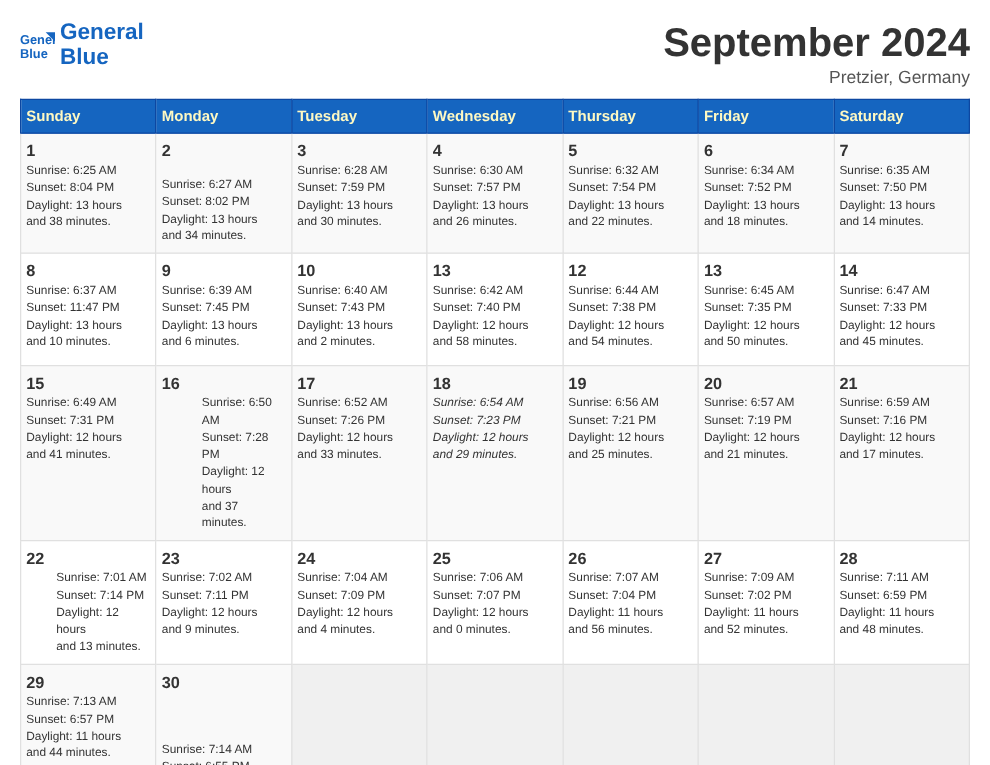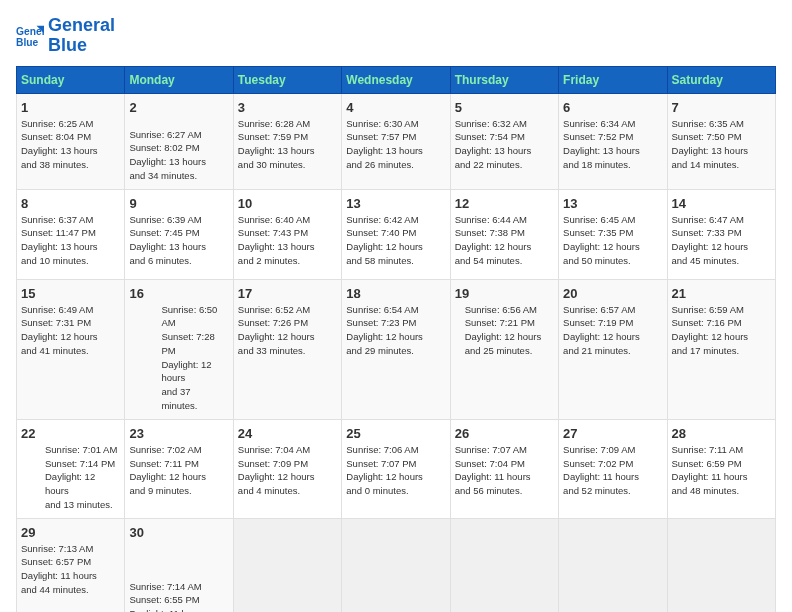--- a/index.html
+++ b/index.html
@@ -42,21 +42,21 @@
       font-size: 14px;
       color: #555;
     }
     table {
       width: 100%;
       border-collapse: collapse;
       table-layout: fixed;
     }
     thead th {
       background-color: #1565c0;
-      color: #86efac;
+      color: #fef9c3;
       font-size: 12px;
       font-weight: bold;
       padding: 6px 4px;
       text-align: left;
       border: 1px solid #0d47a1;
     }
     tbody tr {
       border-bottom: 1px solid #ddd;
     }
     tbody td {
@@ -95,20 +95,24 @@
       <text x="0" y="14" font-size="11" font-weight="bold" fill="#1565c0">General</text>
       <text x="0" y="26" font-size="11" font-weight="bold" fill="#1565c0">Blue</text>
       <polygon points="22,4 30,4 30,12" fill="#1565c0"></polygon>
     </svg>
     <div>
       <div class="logo-text">
         <span>General</span><br><span>Blue</span>
       </div>
     </div>
   </div>
+  <div class="title-block">
+    <div class="month-title">September 2024</div>
+    <div class="subtitle">Pretzier, Germany</div>
+  </div>
 </div>
 
 <table>
   <thead>
     <tr id="header-row">
         <th>Sunday</th>
         <th>Monday</th>
         <th>Tuesday</th>
         <th>Wednesday</th>
         <th>Thursday</th>
@@ -236,28 +240,28 @@
         </td>
         <td>
           <span class="day-num">17</span>
           <div class="day-info" style="white-space: pre-line;">Sunrise: 6:52 AM
 Sunset: 7:26 PM
 Daylight: 12 hours
 and 33 minutes.</div>
         </td>
         <td>
           <span class="day-num">18</span>
-          <div class="day-info" style="white-space: pre-line;">Sunrise: 6:54 AM
+          <div class="day-info" style="white-space: pre-line; font-style: italic;">Sunrise: 6:54 AM
 Sunset: 7:23 PM
 Daylight: 12 hours
 and 29 minutes.</div>
         </td>
         <td>
           <span class="day-num">19</span>
-          <div class="day-info" style="white-space: pre-line; margin-left: 10px;">Sunrise: 6:56 AM
+          <div class="day-info" style="white-space: pre-line;">Sunrise: 6:56 AM
 Sunset: 7:21 PM
 Daylight: 12 hours
 and 25 minutes.</div>
         </td>
         <td>
           <span class="day-num">20</span>
           <div class="day-info" style="white-space: pre-line;">Sunrise: 6:57 AM
 Sunset: 7:19 PM
 Daylight: 12 hours
 and 21 minutes.</div>

